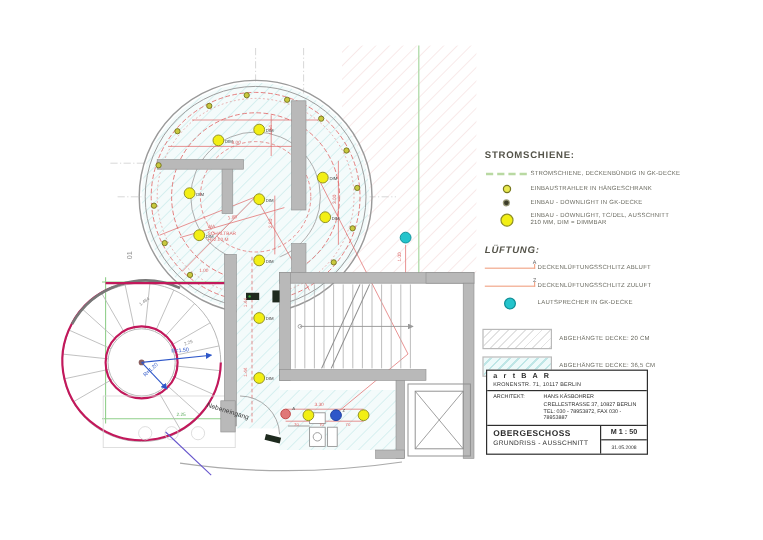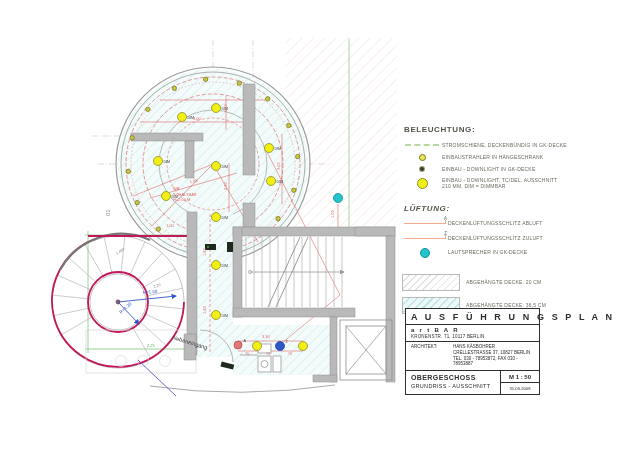--- a/index.html
+++ b/index.html
@@ -273,21 +273,21 @@
         <text x="121" y="314" font-size="4.5" fill="#2e57c9" font-family="&quot;Liberation Sans&quot;,sans-serif" transform="rotate(-42 121 314)">R=1.20</text>
         <text x="117" y="255" font-size="3.8" fill="#8a8a8a" font-family="&quot;Liberation Sans&quot;,sans-serif" transform="rotate(-35 117 255)">1.484</text>
         <text x="154" y="288" font-size="3.8" fill="#8a8a8a" font-family="&quot;Liberation Sans&quot;,sans-serif" transform="rotate(-20 154 288)">2.25</text>
         <text x="147" y="347" font-size="4" fill="#58a858" font-family="&quot;Liberation Sans&quot;,sans-serif" transform="rotate(0 147 347)">2.25</text>
         <text x="172" y="339" font-size="5.6" fill="#3a3a3a" font-family="&quot;Liberation Sans&quot;,sans-serif" transform="rotate(17 172 339)">Nebeneingang</text>
         <text x="110" y="216" font-size="6" fill="#909090" font-family="&quot;Liberation Sans&quot;,sans-serif" transform="rotate(-90 110 216)">01</text>
       </g>
 </svg>
 
 <div class="panel">
-  <div class="lg-head">BELEUCHTUNG:</div>
+  <div class="lg-head">STROMSCHIENE:</div>
 
   <div class="lg-row">
     <span class="lg-ic">
           <span class="dash-green"></span>
         </span>
     <span class="lg-tx">STROMSCHIENE, DECKENBÜNDIG IN GK-DECKE</span>
   </div>
   <div class="lg-row">
     <span class="lg-ic">
           <span class="dot-spot"></span>
@@ -340,21 +340,20 @@
       <span class="lg-tx">ABGEHÄNGTE DECKE: 20 CM</span>
     </div>
     <div class="sw-row">
       <span class="swatch sw2"></span>
       <span class="lg-tx">ABGEHÄNGTE DECKE: 36,5 CM</span>
     </div>
   </div>
 </div>
 
 <div class="tb">
-  <div class="tb-r1">A U S F Ü H R U N G S P L A N</div>
   <div class="tb-r2">
     <div class="tb-proj">a r t B A R</div>
     <div class="tb-addr">KRONENSTR. 71, 10117 BERLIN</div>
   </div>
   <div class="tb-r3">
     <div class="tb-archl">ARCHITEKT:</div>
     <div class="tb-archr">
       <div>HANS KÄSBOHRER</div>
       <div>CRELLESTRASSE 37, 10827 BERLIN</div>
       <div>TEL: 030 - 78953872, FAX 030 - 78953887</div>

